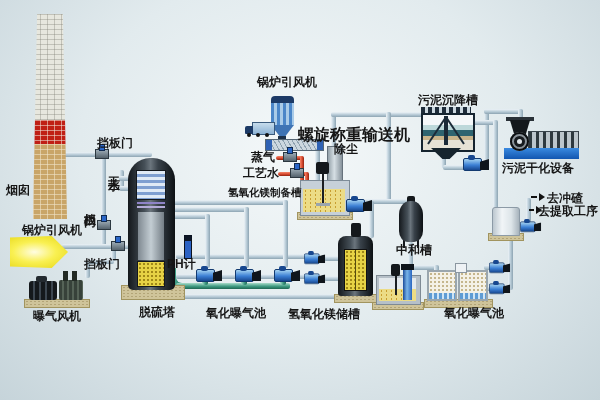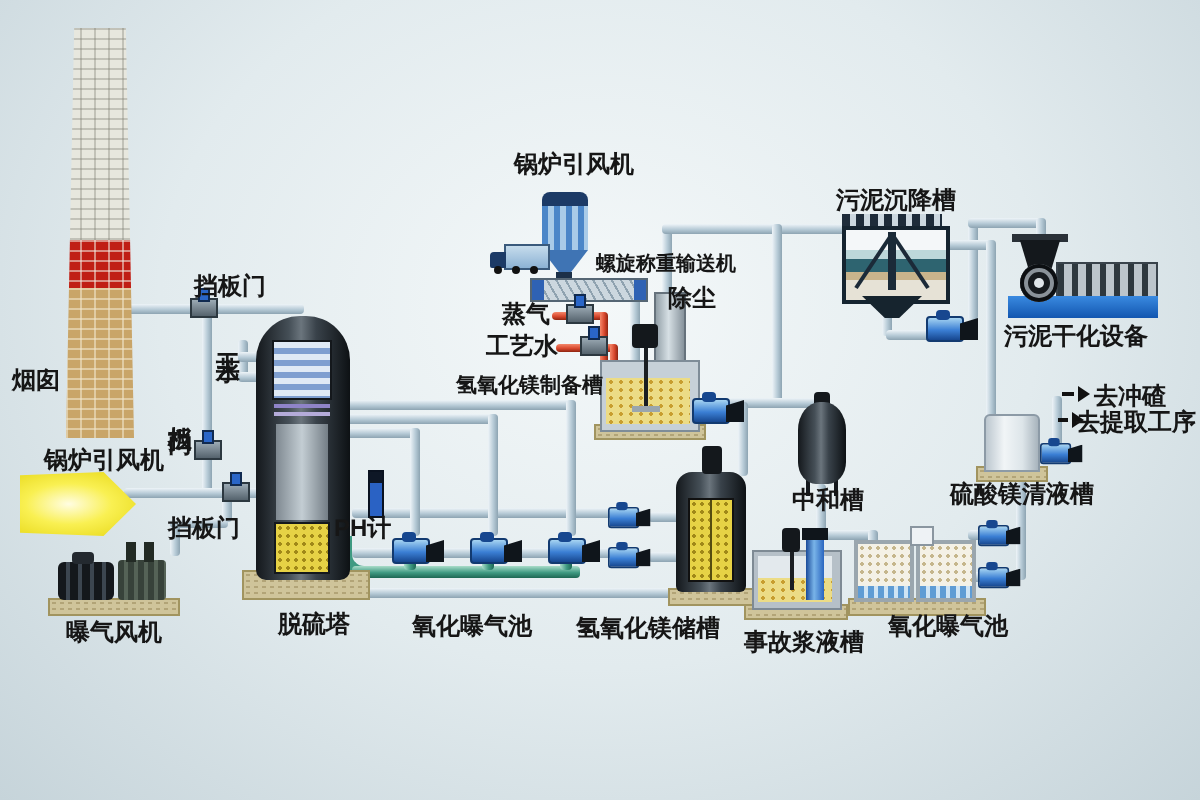--- a/index.html
+++ b/index.html
@@ -4,21 +4,21 @@
 <style>
   html,body{margin:0;padding:0;}
   #stage{
     position:relative;width:600px;height:400px;overflow:hidden;
     font-family:"Liberation Sans","DejaVu Sans",sans-serif;
     background:radial-gradient(ellipse at 50% 38%, #f4f8f9 0%, #e2ebee 52%, #c6d4da 100%);
   }
   
   .lbl{position:absolute;font-size:12px;font-weight:bold;color:#161616;white-space:nowrap;z-index:7;}
   .lbl.s10{font-size:10.5px;}
-  .lbl.s11{font-size:10px;}
+  .lbl.s11{font-size:16px;}
   .lbl.v{writing-mode:vertical-rl;text-orientation:upright;letter-spacing:1px;}
   
   .pipe{position:absolute;z-index:1;border-radius:2px;}
   .pipe.h{height:5px;background:linear-gradient(180deg,#eef4f8,#b6cad6 55%,#8da4b2);}
   .pipe.v{width:5px;background:linear-gradient(90deg,#eef4f8,#b6cad6 55%,#8da4b2);}
   .pipe.redh{height:4px;background:linear-gradient(180deg,#f4876a,#d8482e 55%,#8e2410);}
   .pipe.redv{width:4px;background:linear-gradient(90deg,#f4876a,#d8482e 55%,#8e2410);}
   .pipe.tealh{height:6px;background:linear-gradient(180deg,#a9dcc9,#3f9a82 55%,#1d6753);}
   .pipe.tealv{width:6px;background:linear-gradient(90deg,#a9dcc9,#3f9a82 55%,#1d6753);}
   .teal-elbow{position:absolute;width:13px;height:15px;border-left:6px solid #3f9a82;border-bottom:6px solid #3f9a82;border-bottom-left-radius:12px;z-index:1;}
@@ -285,21 +285,19 @@
   <div class="lbl" style="left:167px;top:256px;">PH计</div>
   <div class="lbl" style="left:206px;top:305px;">氧化曝气池</div>
   <div class="lbl" style="left:257px;top:74px;">锅炉引风机</div>
   <div class="lbl s11" style="left:298px;top:125px;">螺旋称重输送机</div>
   <div class="lbl" style="left:334px;top:141px;">除尘</div>
   <div class="lbl" style="left:251px;top:149px;">蒸气</div>
   <div class="lbl" style="left:243px;top:165px;">工艺水</div>
   <div class="lbl s10" style="left:228px;top:186px;">氢氧化镁制备槽</div>
   <div class="lbl" style="left:288px;top:306px;">氢氧化镁储槽</div>
   <div class="lbl" style="left:396px;top:242px;">中和槽</div>
-  <div class="lbl" style="left:372px;top:313px;">事故浆液槽</div>
   <div class="lbl" style="left:444px;top:305px;">氧化曝气池</div>
-  <div class="lbl" style="left:475px;top:239px;">硫酸镁清液槽</div>
   <div class="lbl" style="left:502px;top:160px;">污泥干化设备</div>
   <div class="lbl" style="left:418px;top:92px;">污泥沉降槽</div>
   <div class="lbl" style="left:547px;top:190px;">去冲碴</div>
   <div class="lbl" style="left:538px;top:203px;">去提取工序</div>
 
 </div>
 
 </body></html>

